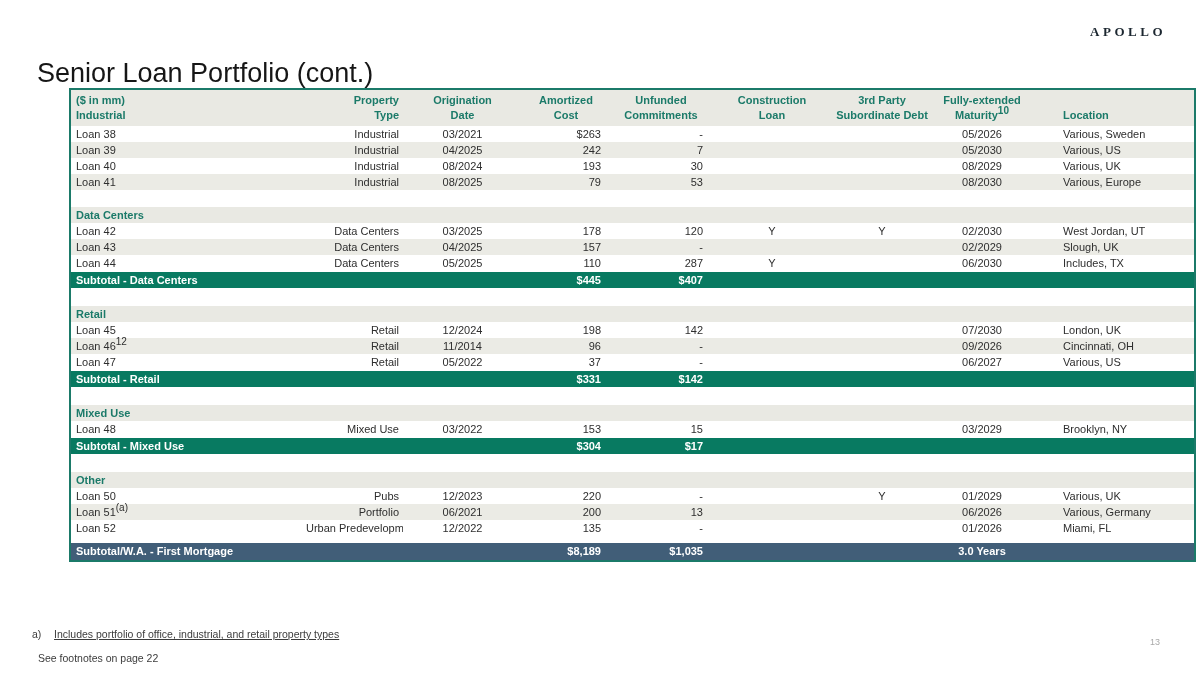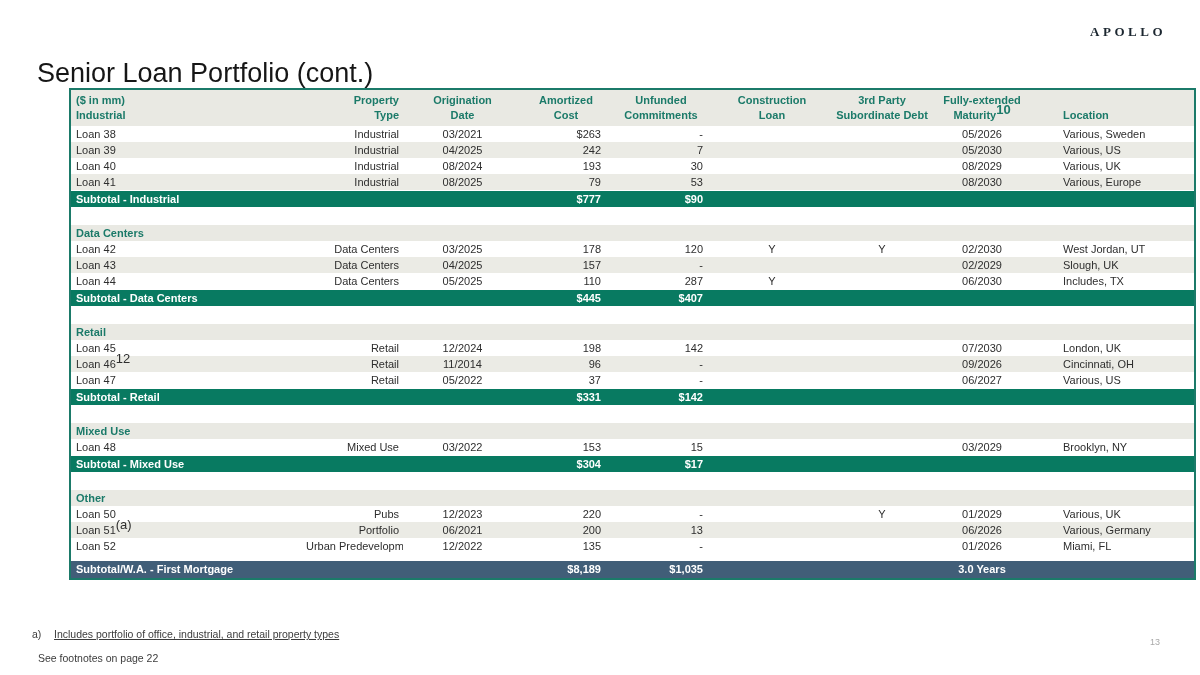--- a/index.html
+++ b/index.html
@@ -41,21 +41,21 @@
   tr.section-label td {
     background:#e9e9e3; color:#1b7a69; font-weight:700; text-align:left; padding-left:5px;
   }
   tr.gap td { background:#ffffff; height:17px; }
   tr.gap-small td { background:#ffffff; height:7px; }
   tr.subtotal td {
     background:#087a61; color:#ffffff; font-weight:700;
     border-top:1px solid #ffffff; border-bottom:1px solid #ffffff;
   }
   tr.grand td { background:#415e78; color:#ffffff; font-weight:700; height:17px; line-height:17px; }
-  sup { font-size:13px; line-height:0; vertical-align:super; letter-spacing:0; }
+  sup { font-size:10px; line-height:0; vertical-align:super; letter-spacing:0; }
   .footnote-a { position:absolute; left:32px; top:628px; font-size:10.5px; color:#3c3c3c;text-decoration:underline; }
   .footnote-a .fn-label { display:inline-block; width:22px; }
   .footnote-link { position:absolute; left:38px; top:652px; font-size:10.5px; color:#3c3c3c; }
   .page-num { position:absolute; right:40px; top:637px; font-size:9px; color:#a9a9a9; }
 </style>
 </head>
 <body>
 
 <div class="logo">APOLLO</div>
 <h1 class="title">Senior Loan Portfolio (cont.)</h1>
@@ -151,26 +151,20 @@
           <td class="c0">Loan 41</td>
           <td class="c1">Industrial</td>
           <td class="c2">08/2025</td>
           <td class="c3">79</td>
           <td class="c4">53</td>
           <td class="c5"></td>
           <td class="c6"></td>
           <td class="c7">08/2030</td>
           <td class="c8">Various, Europe</td>
         </tr>
-        <tr class="subtotal">
-          <td class="c0" colspan="3">Subtotal - Industrial</td>
-          <td class="c3">$777</td>
-          <td class="c4">$90</td>
-          <td colspan="4"></td>
-        </tr>
         <tr class="gap">
           <td colspan="9"></td>
         </tr>
         <tr class="section-label">
           <td class="c0" colspan="9">Data Centers</td>
         </tr>
         <tr class="r-even">
           <td class="c0">Loan 42</td>
           <td class="c1">Data Centers</td>
           <td class="c2">03/2025</td>

